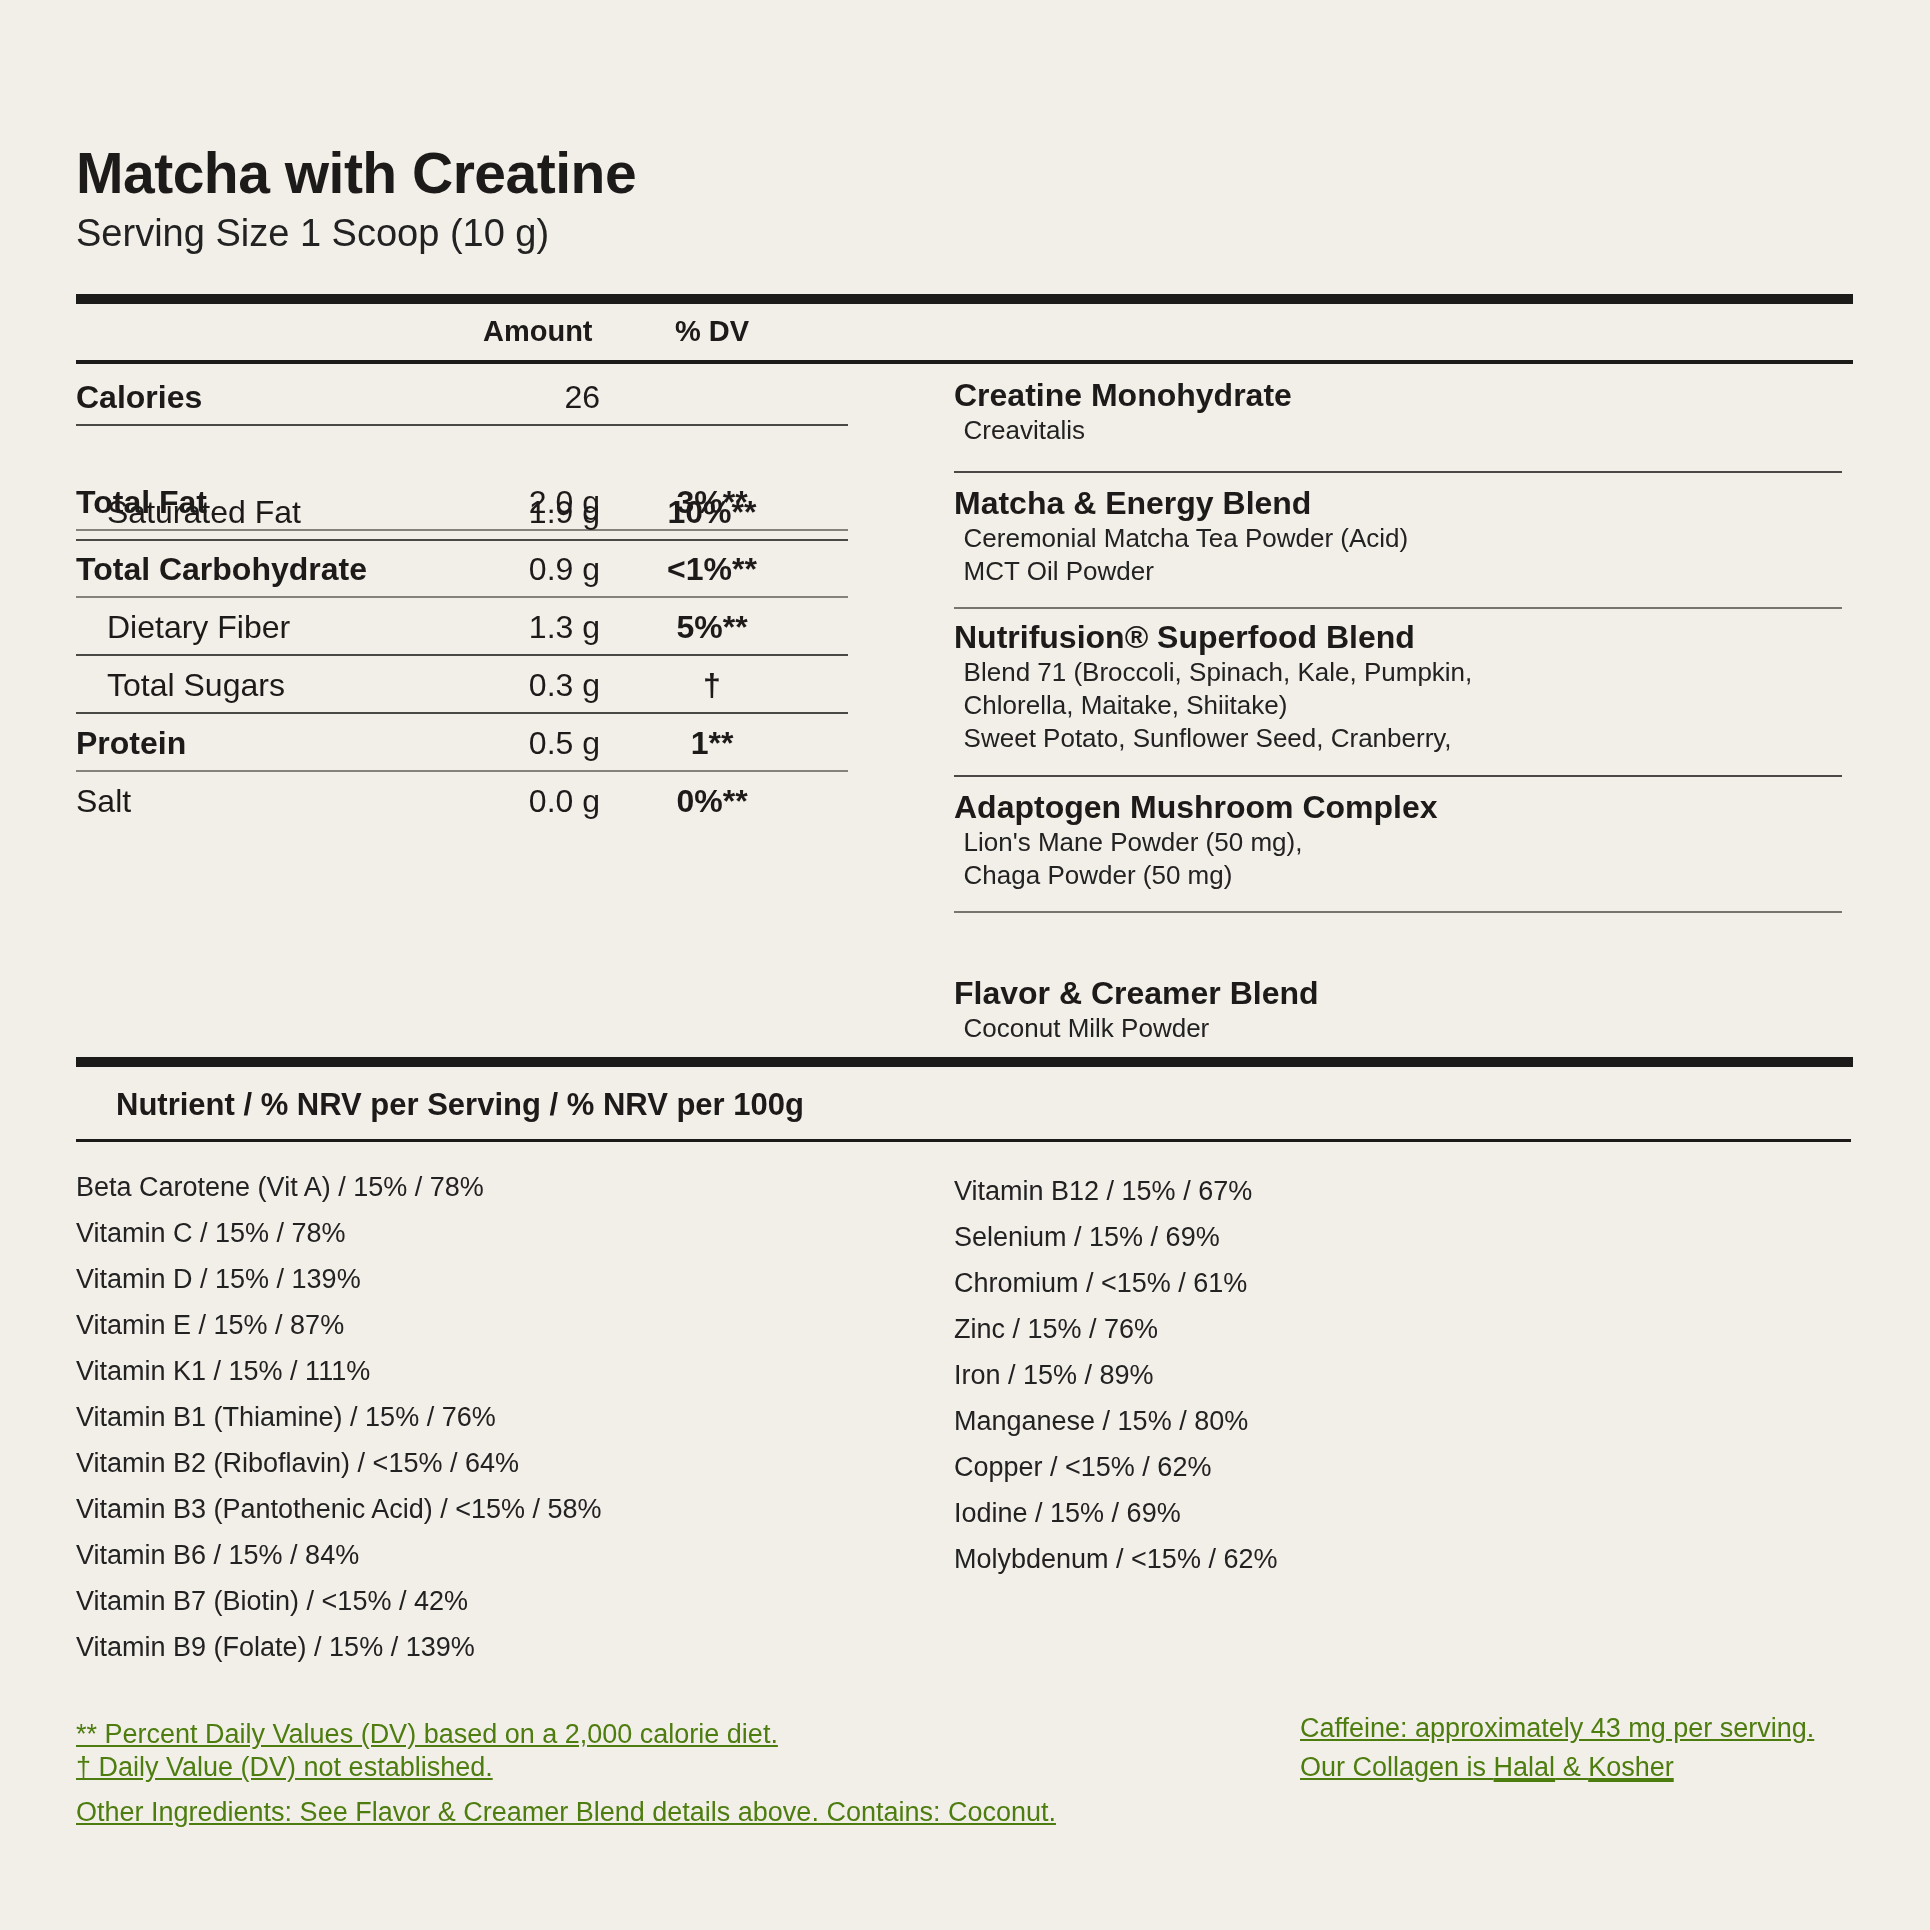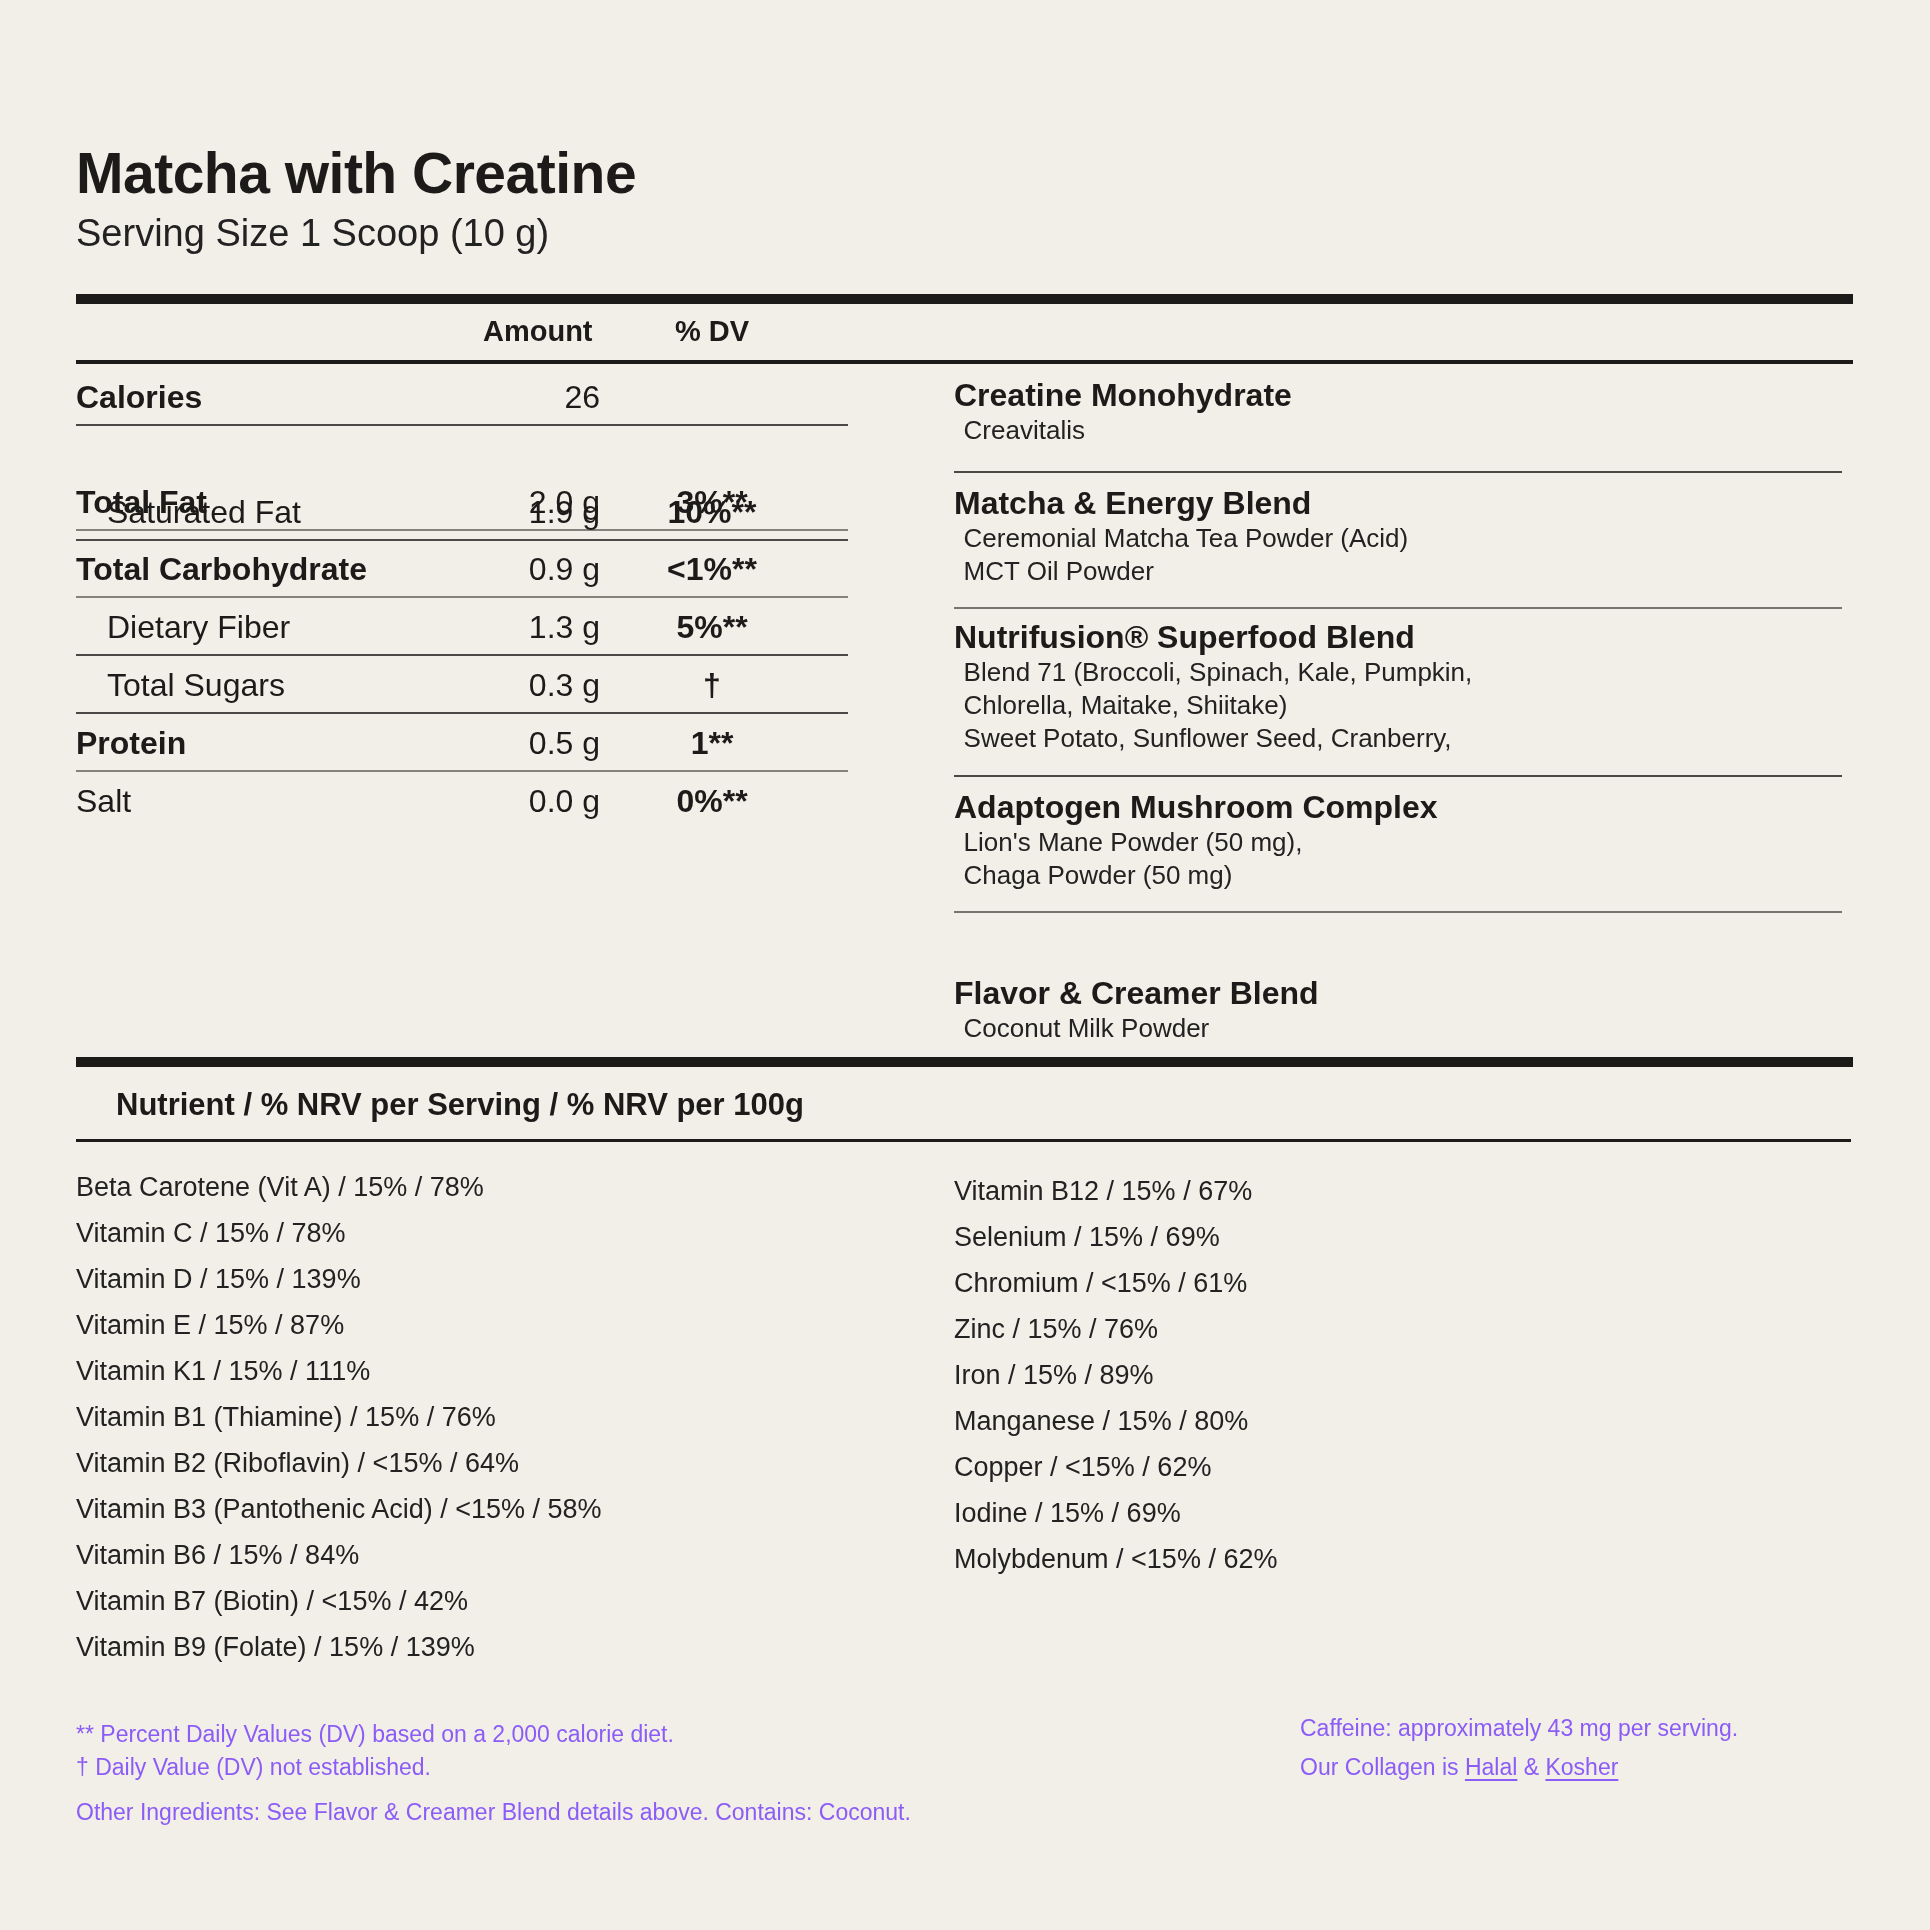--- a/index.html
+++ b/index.html
@@ -56,21 +56,21 @@
     font-size: 26px; line-height: 33px; padding-left: 9.6px; white-space: nowrap; color: #222;
   }
   .ing-div { left: 954px; width: 888px; height: 1.9px; background: #4a4945; }
 
   .nrv-header {
     left: 76px; top: 1086px; font-size: 31px; font-weight: 700; line-height: 38px; white-space: nowrap; margin-left: 40px;
   }
   .nrv-col { font-size: 27px; line-height: 46px; white-space: nowrap; color: #222; }
   .nrv-col .item { height: 46px; }
 
-  .foot { font-size: 23px; line-height: 33px; white-space: nowrap; color: #8b5cf6; }
+  .foot { font-size: 27px; line-height: 33px; white-space: nowrap; color: #4d7c0f; text-decoration: underline; }
   .foot a { color: inherit; text-decoration: underline; text-underline-offset: 3.8px; }
 </style>
 </head>
 <body>
 
 <div class="abs title">Matcha with Creatine</div>
 <div class="abs subtitle">Serving Size 1 Scoop (10 g)</div>
 
 <div class="abs rule-thick" style="left:76px; top:294px; width:1777px;"></div>
 <div class="abs hdr" style="left:483px;">Amount</div>

